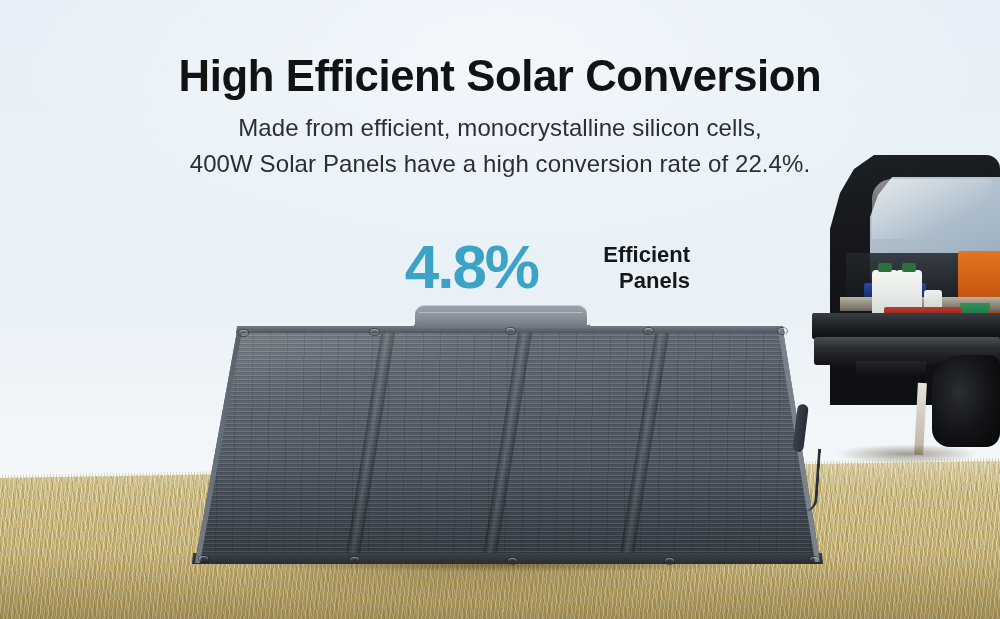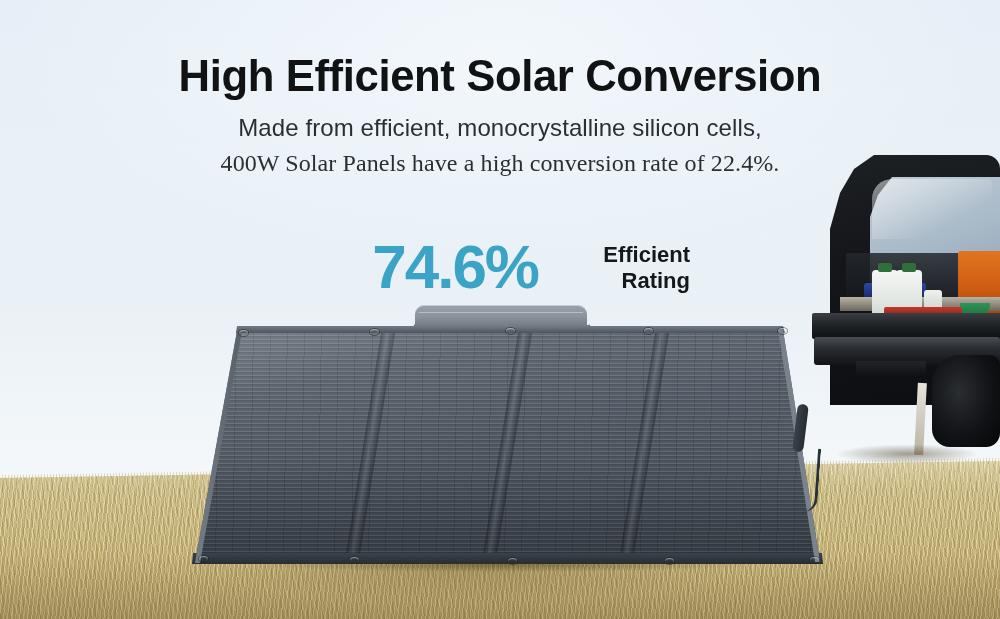--- a/index.html
+++ b/index.html
@@ -238,21 +238,21 @@
     color:#101214;
     font-family:"Liberation Sans","DejaVu Sans",sans-serif;
     transform:scaleX(.97);
   }
   .sub1,.sub2{
     position:absolute;left:0;width:1000px;text-align:center;
     font-size:24px;font-weight:400;color:#2b2f33;letter-spacing:.1px;
     font-family:"Liberation Sans","DejaVu Sans",sans-serif;
   }
   .sub1{top:114px;}
-  .sub2{top:150px;font-family:Liberation Serif, serif;}
+  .sub2{top:150px;}
 
   .stat{
     position:absolute;left:300px;top:238px;width:390px;height:72px;
   }
   .stat-pct{
     position:absolute;right:152px;top:-2px;
     font-size:62px;font-weight:700;letter-spacing:-2px;
     color:#3ba3c6;line-height:1;
     font-family:"Liberation Sans","DejaVu Sans",sans-serif;
   }
@@ -333,20 +333,20 @@
     <div class="handle"></div>
     <div class="cable"></div>
     <div class="panel-shadow"></div>
   </div>
 
   <div class="headline">High Efficient Solar Conversion</div>
   <div class="sub1">Made from efficient, monocrystalline silicon cells,</div>
   <div class="sub2">400W Solar Panels have a high conversion rate of 22.4%.</div>
 
   <div class="stat">
-    <div class="stat-pct">74.6%</div>
+    <div class="stat-pct">4.8%</div>
     <div class="stat-lbl">
       <div>Efficient</div>
-      <div>Rating</div>
+      <div>Panels</div>
     </div>
   </div>
 
 </div>
 
 </body></html>

